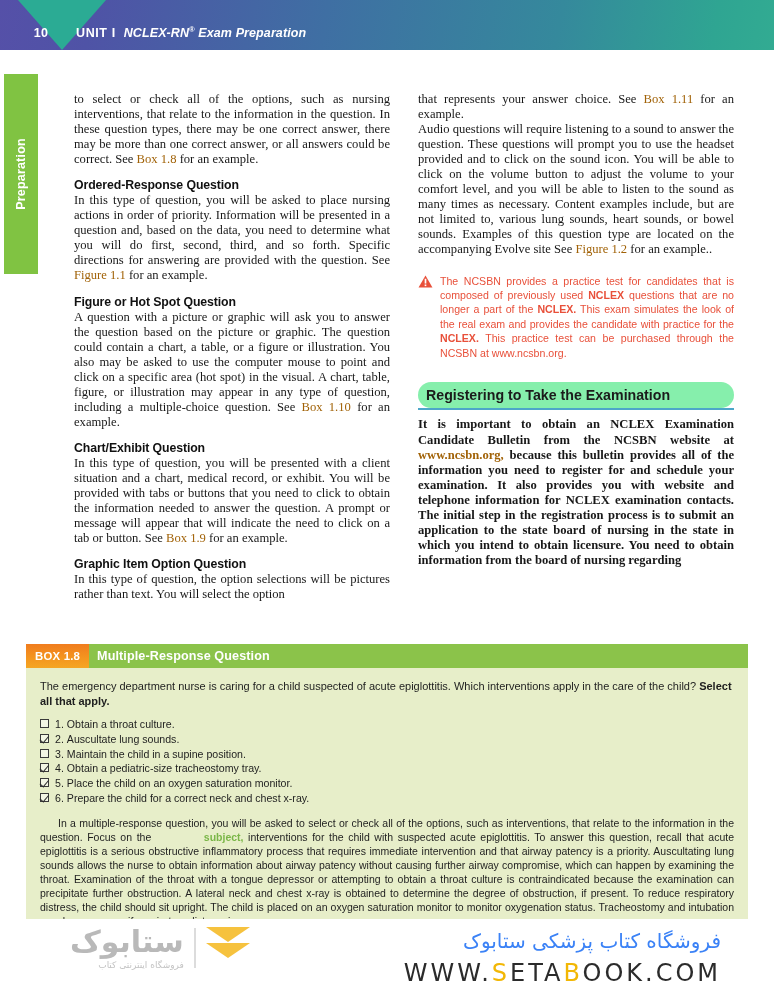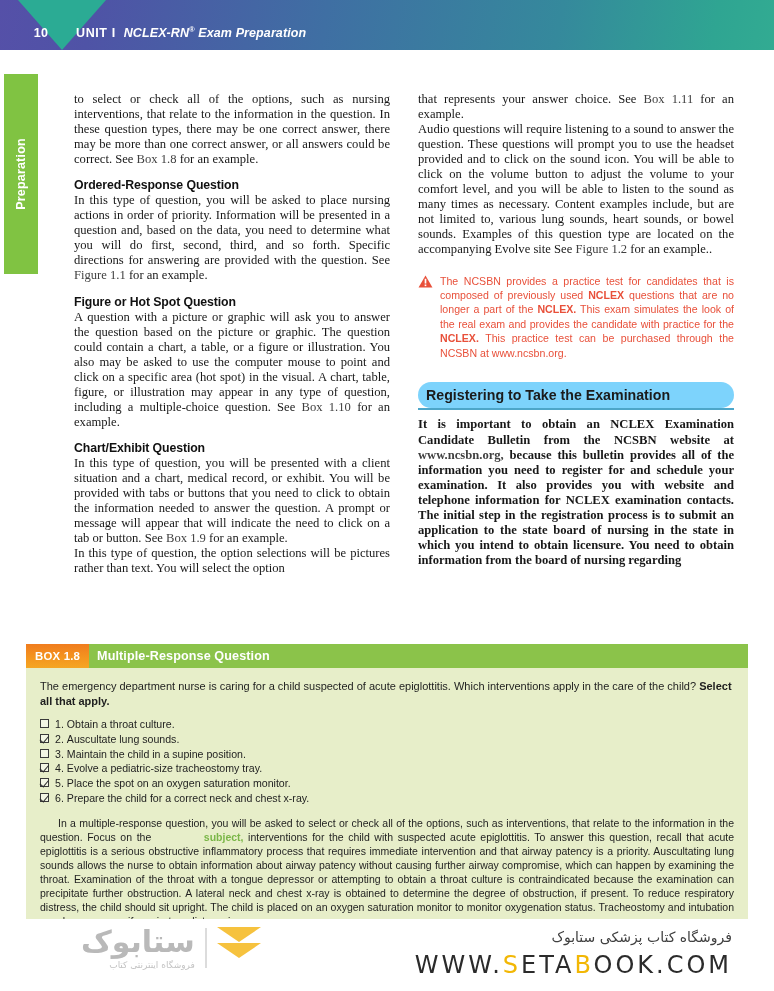--- a/index.html
+++ b/index.html
@@ -80,21 +80,21 @@
     hyphens: auto;
     -webkit-hyphens: auto;
   }
   h3.sub {
     margin: 11px 0 1px 0;
     font-family: "Liberation Sans", sans-serif;
     font-size: 12.3px; font-weight: bold;
     color: #111111;
     letter-spacing: -.1px;
   }
-  .xref { color: #404040; }
+  .xref { color: #a16207; }
 
   
   .alert-note {
     position: relative;
     margin-top: 16px;
     padding-left: 22px;
     font-family: "Liberation Sans", sans-serif;
     font-size: 10.6px;
     line-height: 14.4px;
     color: #e8503a;
@@ -104,21 +104,21 @@
     position: absolute; left: 0; top: 1px;
     width: 15px; height: 13px;
     display: block;
   }
   .alert-note b { font-weight: bold; }
   .alert-note .url { font-weight: normal; }
 
   
   .sec-head-wrap { margin-top: 22px; }
   .sec-head {
-    background: #7dd3fc;
+    background: #86efac;
     padding: 5px 8px 5px 8px;
     font-family: "Liberation Sans", sans-serif;
     font-size: 14.2px; font-weight: bold;
     color: #1b1b1b;
     border-radius: 13px;
   }
   .sec-head-rule { height: 2.5px; background: #4da6c9; }
   .sec-head-wrap p.body { margin-top: 7px; font-weight: bold; }
 
   
@@ -197,21 +197,21 @@
     text-indent: 18px;
   }
   .rationale .subj { color: #7ab648; font-weight: bold; margin-left: 48px; }
   .box-clip {
     max-height: 268px;
     overflow: hidden;
   }
 
   
   .footer {
-    position: absolute; left: 11px; top: 919px; width: 755px; height: 72px;
+    position: absolute; left: 0; top: 919px; width: 755px; height: 72px;
     background: #ffffff;
   }
   .wm-left {
     position: absolute; left: 70px; top: 6px;
     display: flex; align-items: center; gap: 10px;
   }
   .wm-logotext {
     font-family: "DejaVu Sans", sans-serif;
     font-size: 30px; font-weight: bold;
     color: #b9b9b9;
@@ -232,21 +232,21 @@
     border-right: 22px solid transparent;
     border-top: 15px solid #f6c23e;
   }
   .wm-chev i:nth-child(1){ top: 2px; }
   .wm-chev i:nth-child(2){ top: 18px; }
   .wm-right {
     position: absolute; right: 34px; top: 10px; text-align: right;
   }
   .wm-fa {
     font-family: "DejaVu Sans", sans-serif;
-    font-size: 14px; color: #404040; direction: rtl;
+    font-size: 20px; color: #3b82f6; direction: rtl;
   }
   .wm-url {
     margin-top: 6px;
     font-family: "DejaVu Sans", sans-serif;
     font-size: 24px; letter-spacing: 3px; color: #2b2b2b;
     font-weight: 400;
   }
   .wm-url .y { color: #f2b705; }
 </style>
 </head>
@@ -274,20 +274,21 @@
 
       <h3 class="sub">Ordered-Response Question</h3>
       <p class="body"><span>In this type of question, you will be asked to place nursing actions in order of priority. Information will be presented in a question and, based on the data, you need to determine what you will do first, second, third, and so forth. Specific directions for answering are provided with the question. See </span><span class="xref">Figure 1.1</span><span> for an example.</span></p>
 
       <h3 class="sub">Figure or Hot Spot Question</h3>
       <p class="body"><span>A question with a picture or graphic will ask you to answer the question based on the picture or graphic. The question could contain a chart, a table, or a figure or illustration. You also may be asked to use the computer mouse to point and click on a specific area (hot spot) in the visual. A chart, table, figure, or illustration may appear in any type of question, including a multiple-choice question. See </span><span class="xref">Box 1.10</span><span> for an example.</span></p>
 
       <h3 class="sub">Chart/Exhibit Question</h3>
       <p class="body"><span>In this type of question, you will be presented with a client situation and a chart, medical record, or exhibit. You will be provided with tabs or buttons that you need to click to obtain the information needed to answer the question. A prompt or message will appear that will indicate the need to click on a tab or button. See </span><span class="xref">Box 1.9</span><span> for an example.</span></p>
 
+      <h3 class="sub">Graphic Item Option Question</h3>
       <p class="body">In this type of question, the option selections will be pictures rather than text. You will select the option</p>
     </div>
 
     <div class="col col-right">
 
       <p class="body"><span>that represents your answer choice. See </span><span class="xref">Box 1.11</span><span> for an example.</span></p>
 
       <p class="body"><span>Audio questions will require listening to a sound to answer the question. These questions will prompt you to use the headset provided and to click on the sound icon. You will be able to click on the volume button to adjust the volume to your comfort level, and you will be able to listen to the sound as many times as necessary. Content examples include, but are not limited to, various lung sounds, heart sounds, or bowel sounds. Examples of this question type are located on the accompanying Evolve site See </span><span class="xref">Figure 1.2</span><span> for an example..</span></p>
 
       <div class="alert-note">
@@ -327,26 +328,26 @@
           <span>Auscultate lung sounds.</span>
         </div>
         <div class="opt">
           <span class="cbx"></span>
           <span class="opt-num">3.</span>
           <span>Maintain the child in a supine position.</span>
         </div>
         <div class="opt">
           <span class="cbx checked"></span>
           <span class="opt-num">4.</span>
-          <span>Evolve a pediatric-size tracheostomy tray.</span>
+          <span>Obtain a pediatric-size tracheostomy tray.</span>
         </div>
         <div class="opt">
           <span class="cbx checked"></span>
           <span class="opt-num">5.</span>
-          <span>Place the spot on an oxygen saturation monitor.</span>
+          <span>Place the child on an oxygen saturation monitor.</span>
         </div>
         <div class="opt">
           <span class="cbx checked"></span>
           <span class="opt-num">6.</span>
           <span>Prepare the child for a correct neck and chest x-ray.</span>
         </div>
       </div>
 
       <div class="rationale"><span>In a multiple-response question, you will be asked to select or check all of the options, such as interventions, that relate to the information in the question. Focus on the </span><span class="subj">subject,</span><span> interventions for the child with suspected acute epiglottitis. To answer this question, recall that acute epiglottitis is a serious obstructive inflammatory process that requires immediate intervention and that airway patency is a priority. Auscultating lung sounds allows the nurse to obtain information about airway patency without causing further airway compromise, which can happen by examining the throat. Examination of the throat with a tongue depressor or attempting to obtain a throat culture is contraindicated because the examination can precipitate further obstruction. A lateral neck and chest x-ray is obtained to determine the degree of obstruction, if present. To reduce respiratory distress, the child should sit upright. The child is placed on an oxygen saturation monitor to monitor oxygenation status. Tracheostomy and intubation may be necessary if respiratory distress is</span></div>
     </div>

